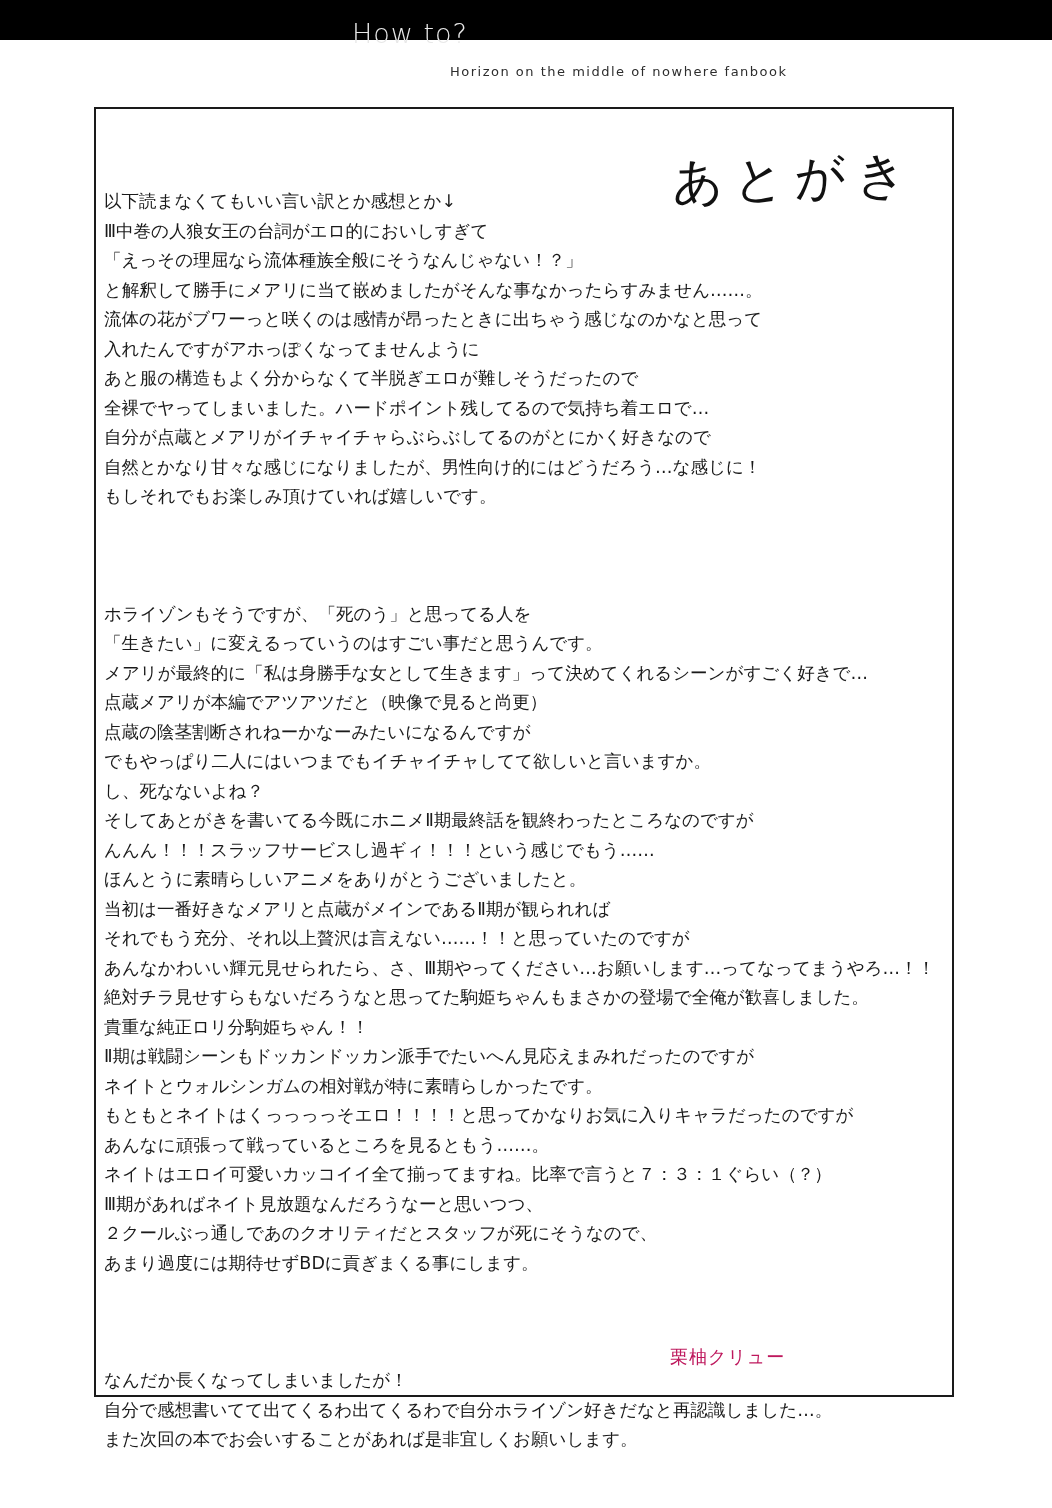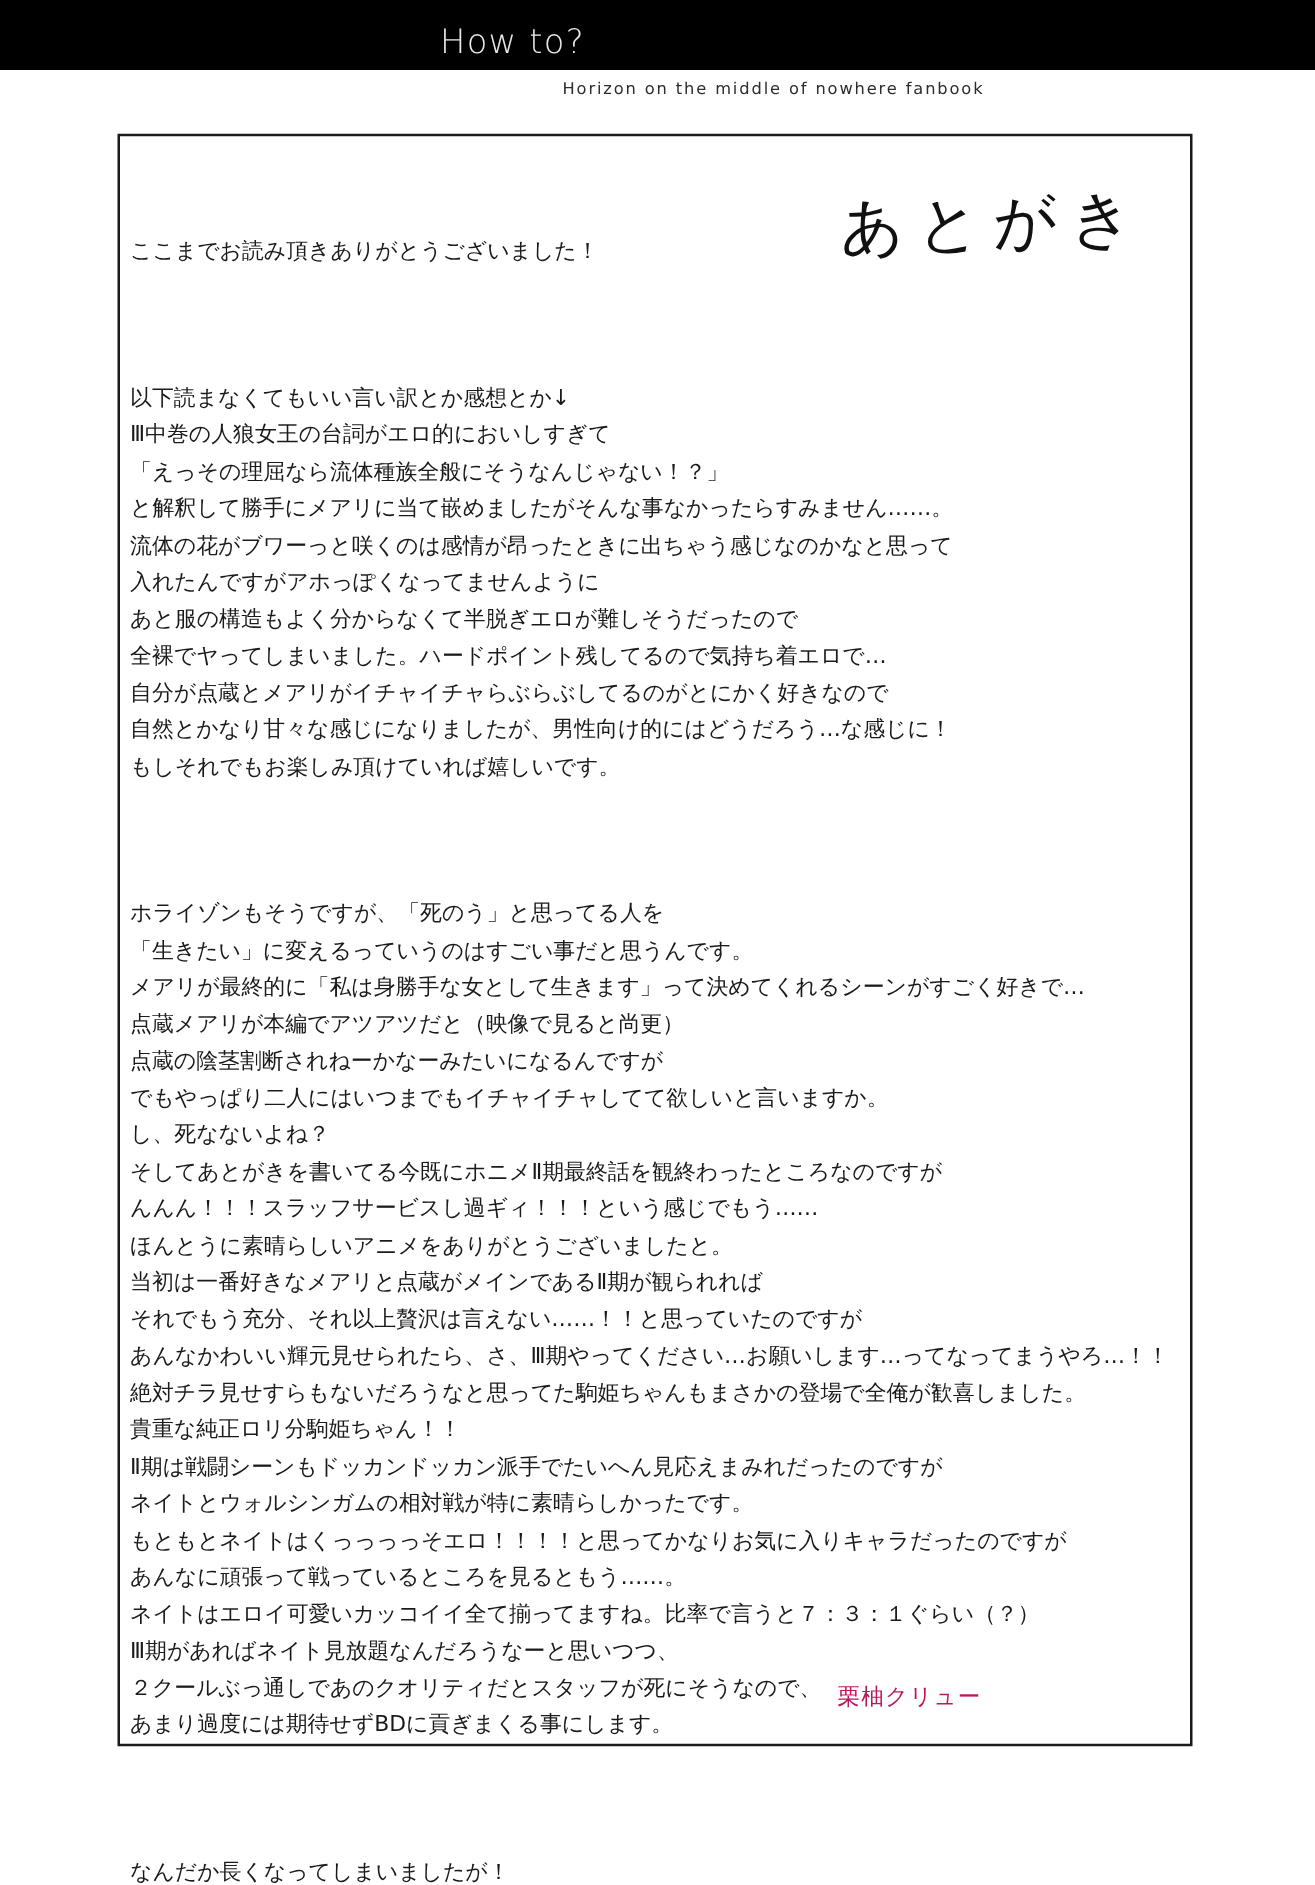--- a/index.html
+++ b/index.html
@@ -20,21 +20,21 @@
     top: 0;
     width: 1052px;
     height: 1508px;
     background: #ffffff;
   }
   .header-band {
     position: absolute;
     left: 0;
     top: 0;
     width: 1052px;
-    height: 56px;
+    height: 40px;
     background: #000000;
     color: #ffffff;
   }
   .header-title {
     position: absolute;
     left: 352px;
     top: 18px;
     font-size: 27px;
     letter-spacing: 1px;
     color: #e8e8e8;
@@ -109,21 +109,20 @@
   <div class="header-band">
     <div class="header-title">How to?</div>
     <div class="header-sub">Horizon on the middle of nowhere fanbook</div>
   </div>
 
   <div class="frame"></div>
 
   <div class="afterword-title">あとがき</div>
 
   <div class="body-text">
-    <p class="para">ここまでお読み頂きありがとうございました！</p>
     <p class="para">以下読まなくてもいい言い訳とか感想とか↓
 Ⅲ中巻の人狼女王の台詞がエロ的においしすぎて
 「えっその理屈なら流体種族全般にそうなんじゃない！？」
 と解釈して勝手にメアリに当て嵌めましたがそんな事なかったらすみません……。
 流体の花がブワーっと咲くのは感情が昂ったときに出ちゃう感じなのかなと思って
 入れたんですがアホっぽくなってませんように
 あと服の構造もよく分からなくて半脱ぎエロが難しそうだったので
 全裸でヤってしまいました。ハードポイント残してるので気持ち着エロで…
 自分が点蔵とメアリがイチャイチャらぶらぶしてるのがとにかく好きなので
 自然とかなり甘々な感じになりましたが、男性向け的にはどうだろう…な感じに！

